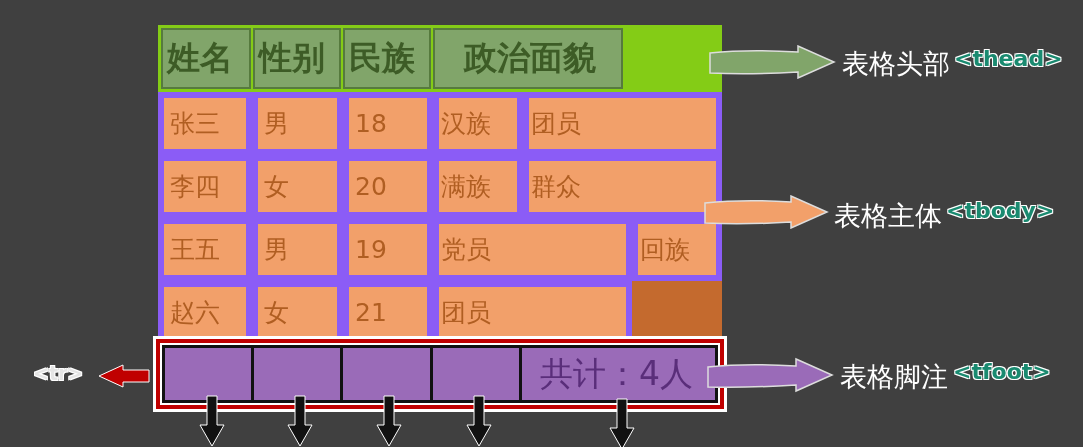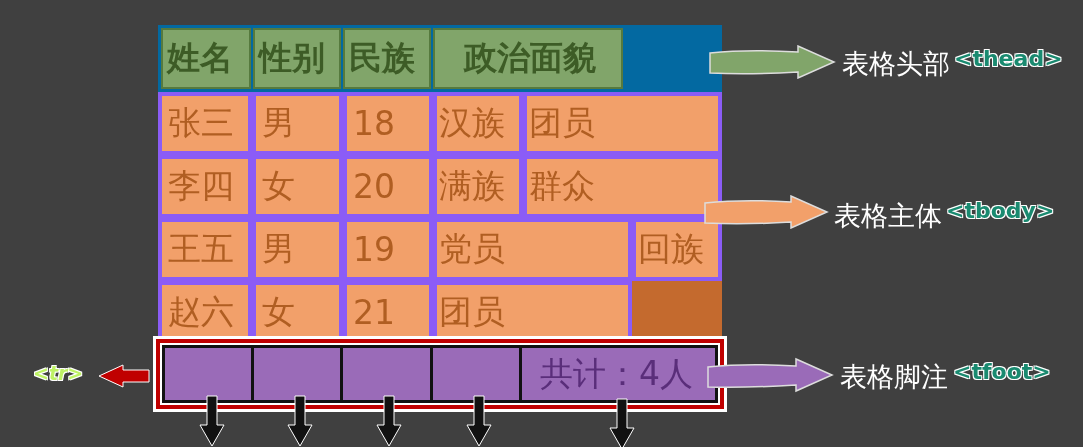--- a/index.html
+++ b/index.html
@@ -1,35 +1,35 @@
 <!DOCTYPE html>
 <html><head>
 <meta charset="utf-8">
 <style>
   html, body { margin:0; padding:0; }
   body { width:1083px; height:447px; background:#404040; position:relative; overflow:hidden;
          font-family:"DejaVu Sans", sans-serif; }
   .tbl { position:absolute; left:158px; top:25px; width:564px; }
   .row { position:absolute; left:0; display:flex; }
   .cell { box-sizing:border-box; display:flex; align-items:center; overflow:hidden; white-space:nowrap; }
-  .head { top:0; height:67px; background:#0369a1; padding:3px; width:564px; box-sizing:border-box; }
+  .head { top:0; height:67px; background:#84cc16; padding:3px; width:564px; box-sizing:border-box; }
   .head .cell { background:#81a56a; border:2px solid #567a3e; color:#3d5c26; font-weight:bold; font-size:33px; height:61px; padding-left:4px; margin-right:2px; }
   .body-row { height:63px; }
-  .body-row .cell { background:#f2a06a; border:4px solid #8b5cf6; color:#b05e22; font-size:33px; height:63px; padding-left:6px; }
+  .body-row .cell { background:#f2a06a; border:6px solid #8b5cf6; color:#b05e22; font-size:25px; height:63px; padding-left:6px; }
   .body-bg { position:absolute; left:0; top:67px; width:564px; height:250px; background:#c46a2e; }
   .foot-outer { position:absolute; left:153px; top:336px; width:574px; height:76px; background:#fff; }
   .foot-red { position:absolute; left:3px; top:3px; right:3px; bottom:3px; background:#c00000; }
   .foot-white { position:absolute; left:4px; top:4px; right:4px; bottom:4px; background:#fff; }
   .foot-black { position:absolute; left:2px; top:2px; right:2px; bottom:2px; background:#111; display:flex; padding:3px; box-sizing:border-box; gap:3px; }
   .foot-black .cell { background:#9a6bb8; color:#5a2e7a; font-size:33px; height:100%; }
   .down-arrow { position:absolute; top:395px; width:26px; height:52px; }
   .label { position:absolute; color:#fff; font-size:27px; }
   .tag { position:absolute; font-weight:bold; font-size:22px; color:#1a8a70;
          text-shadow:-1px -1px 0 #fff,1px -1px 0 #fff,-1px 1px 0 #fff,1px 1px 0 #fff; }
-  .tr-tag { color:#bef264;font-style:italic; }
+  .tr-tag { color:#e5e5e5; }
   svg { display:block; }
 </style>
 </head>
 <body>
 
 <div class="tbl">
   <div class="row head">
     <div class="cell" style="width:90px">姓名</div>
     <div class="cell" style="width:88px">性别</div>
     <div class="cell" style="width:88px">民族</div>

